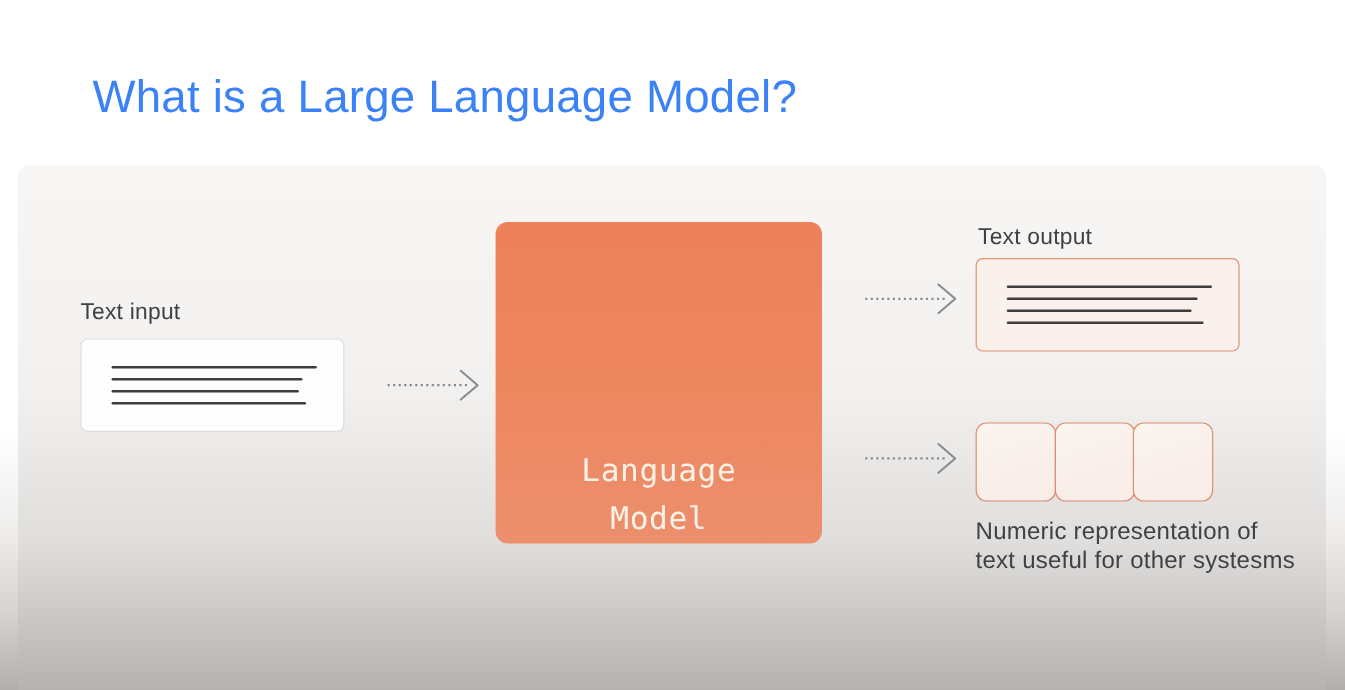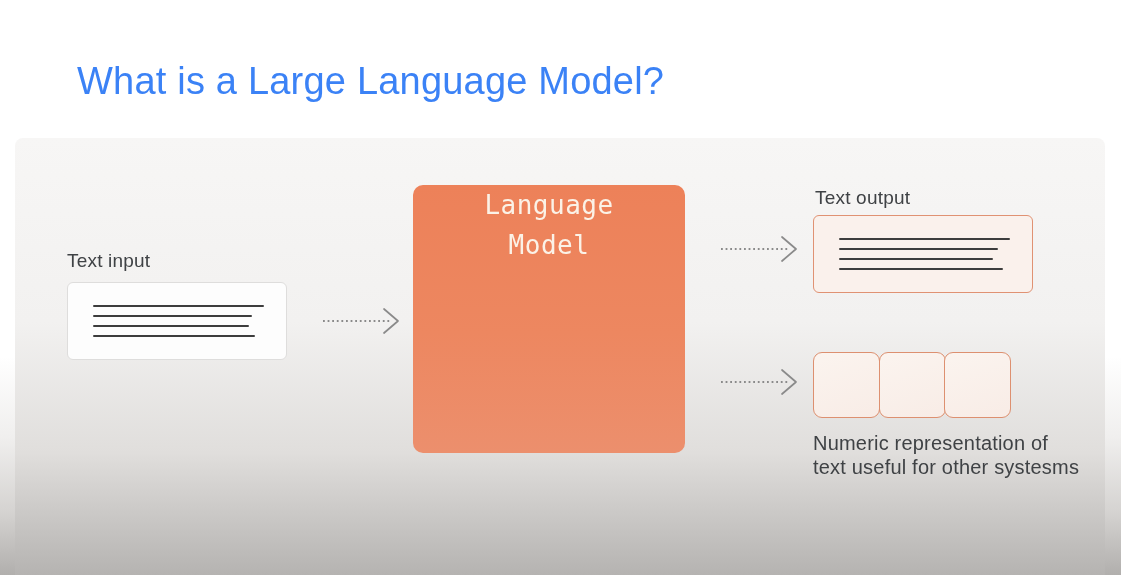--- a/index.html
+++ b/index.html
@@ -69,21 +69,21 @@
   .doc-box .tline { max-width: 171px; }
   .lines-host { display: contents; }
 
   .model-box {
     position: absolute;
     left: 398px; top: 47px;
     width: 272px; height: 268px;
     border-radius: 10px;
     background: linear-gradient(180deg, #ed8159 0%, #ed8760 55%, #ec8f6d 100%);
     display: flex;
-    align-items: flex-start;
+    align-items: flex-end;
     justify-content: center;
   }
   .model-label {
     font-family: "DejaVu Sans Mono", monospace;
     font-size: 26px;
     line-height: 40px;
     letter-spacing: 0.5px;
     color: #fbf2e7;
     text-align: center;
     white-space: pre-line;

